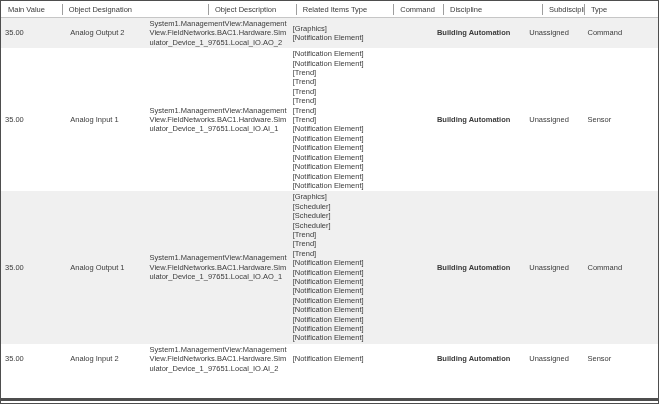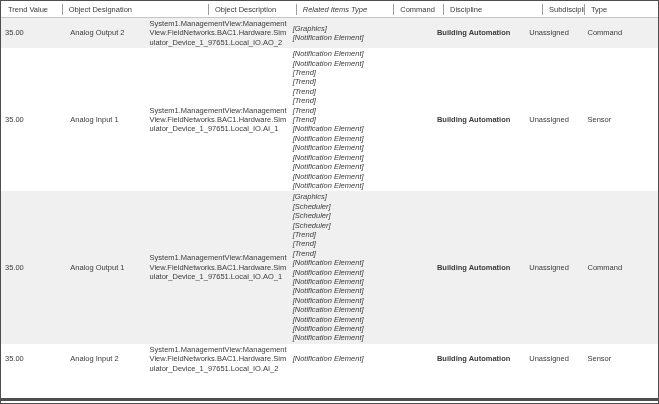--- a/index.html
+++ b/index.html
@@ -10,40 +10,40 @@
     border:1px solid #4e4e4e;
     background:#fff;
     font-family:"Liberation Sans", sans-serif;
     font-size:7.5px; color:#3b3b3b;
     overflow:hidden;
   }
   .header { display:flex; height:17px; background:#fff; border-bottom:1px solid #c6c6c6; }
   .hcell { height:100%; display:flex; align-items:center; overflow:hidden; white-space:nowrap; color:#3a3a3a; }
   .hcell:first-child { padding-left:7px; }
   .hcell + .hcell::before { content:""; display:block; width:1px; height:11px; background:#9e9e9e; margin-right:6px; flex:0 0 auto; }
-  .c0{width:62px;} .c1{width:90px;} .c2{width:150px;} .c3{width:100px;font-style:italic;}
+  .c0{width:62px;} .c1{width:90px;} .c2{width:150px;} .c3{width:100px;}
   .c4{width:51px;} .c5{width:82px;} .c6{width:62px;padding-left:19px;} .c7{width:76px;}
   .body-rows { width:100%; }
   .row { display:flex; align-items:center; padding:1px 0; background:#fff; }
   .row:nth-child(odd) { background:#f0f0f0; }
   .cell { align-self:stretch; display:flex; align-items:center; overflow:hidden; line-height:9.4px; }
   .row .c0{padding-left:4px;} .row .c1{padding-left:10px;} .row .c2{padding-left:3px;}
   .row .c3{padding-left:3px;} .row .c4{padding-left:3px;} .row .c5{padding-left:3px;font-weight:bold;}
   .row .c6{padding-left:3px;margin-left:14px;} .row .c7{padding-left:2px;}
   .cell-inner { width:100%; white-space:nowrap; }
   .c2 .cell-inner { white-space:normal; word-break:break-all; }
   .ri-line { white-space:nowrap; }
   .bottom-edge { position:absolute; left:0; top:397px; width:100%; height:3px; background:#4e4e4e; }
 </style>
 </head>
 <body>
 
 <div class="frame">
   <div class="header">
-    <div class="hcell c0">Trend Value</div>
+    <div class="hcell c0">Main Value</div>
     <div class="hcell c2">Object Designation</div>
     <div class="hcell c1">Object Description</div>
     <div class="hcell c3">Related Items Type</div>
     <div class="hcell c4">Command</div>
     <div class="hcell c5">Discipline</div>
     <div class="hcell c6">Subdiscipline</div>
     <div class="hcell c7">Type</div>
   </div>
   <div class="body-rows">
       <div class="row">

